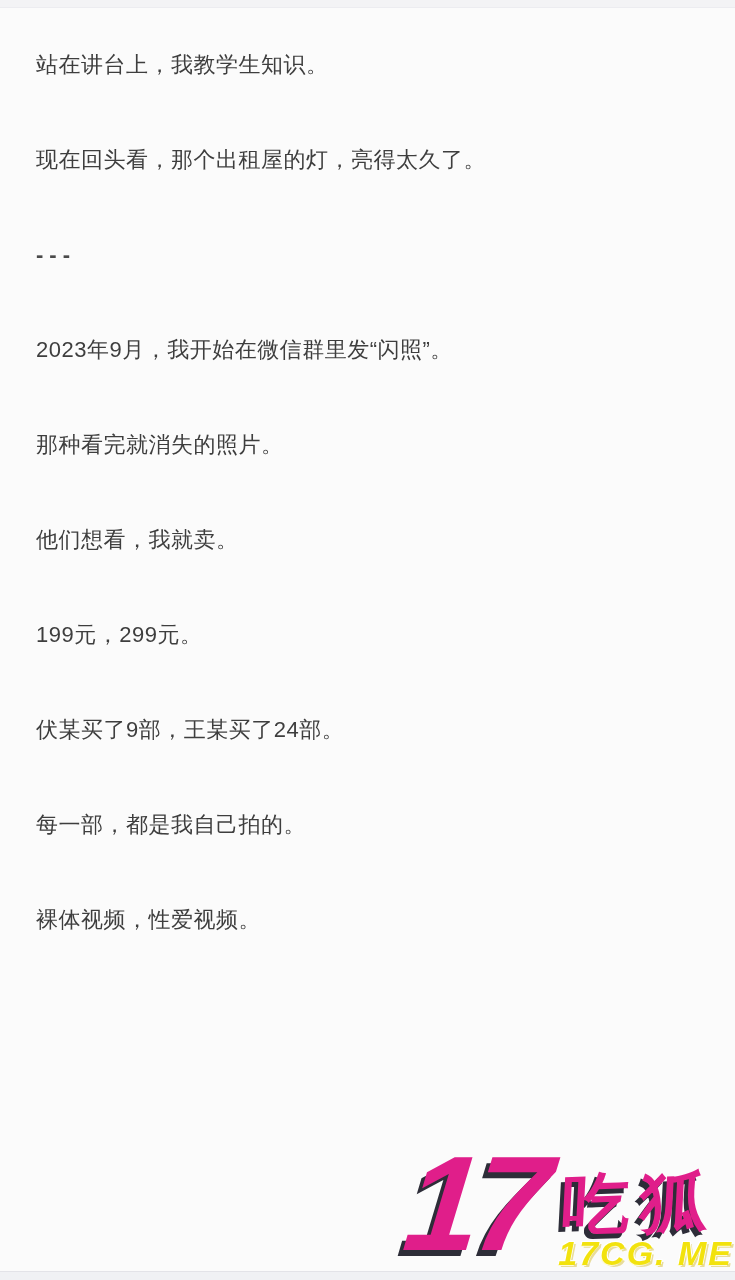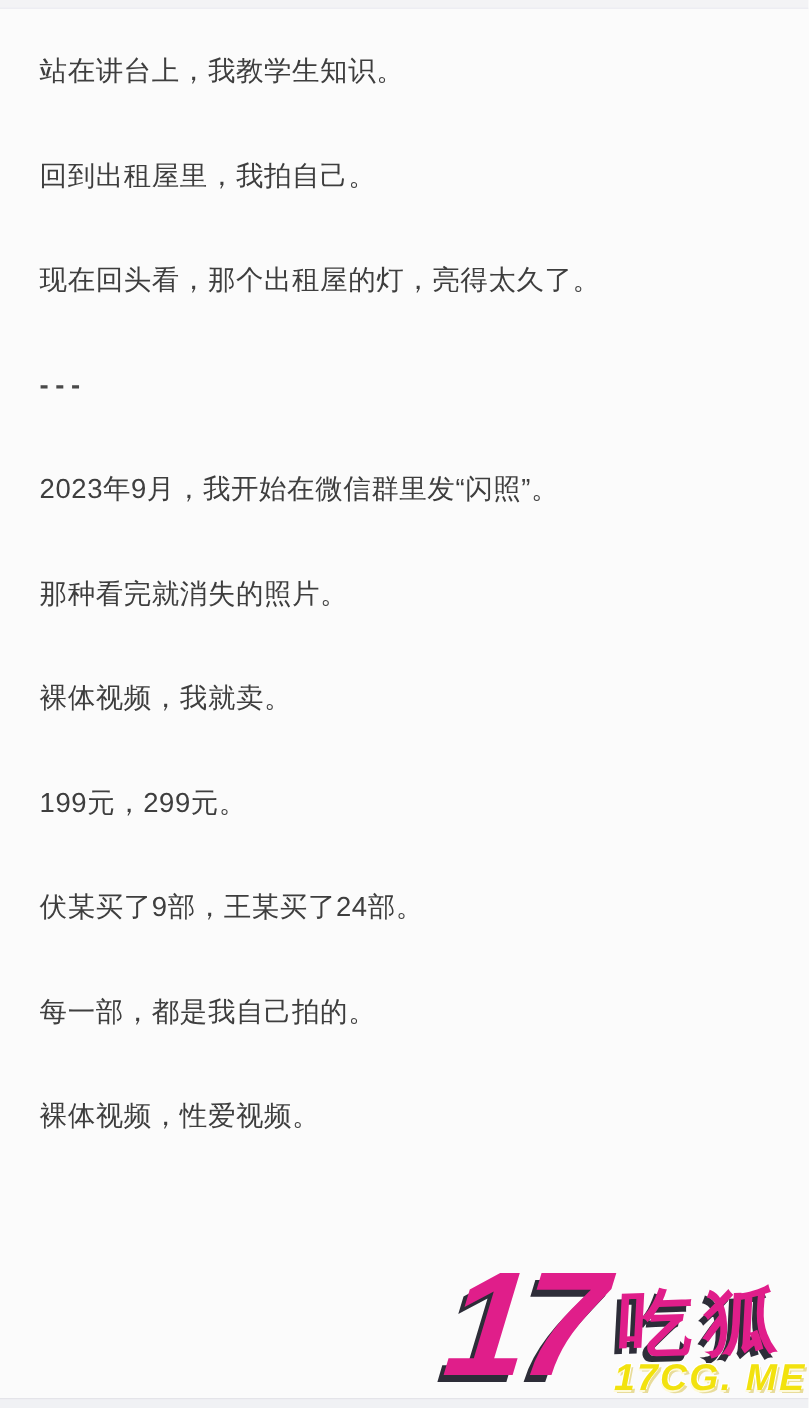--- a/index.html
+++ b/index.html
@@ -30,21 +30,21 @@
   }
   .article {
     position: absolute;
     top: 0; left: 0;
     width: 735px;
     padding: 47px 36px 0 36px;
     box-sizing: border-box;
   }
   .article p {
     margin: 0 0 59px 0;
-    font-size: 25px;
+    font-size: 22px;
     line-height: 36px;
     color: #3e3e3e;
     letter-spacing: 0.5px;
     white-space: nowrap;
   }
   .article p.separator {
     letter-spacing: 6px;
     font-weight: bold;
     color: #4a4a4a;
   }
@@ -101,26 +101,25 @@
     white-space: nowrap;
   }
 </style>
 </head>
 <body>
 
 <div class="edge-strip-top"></div>
 
 <div class="article">
   <p>站在讲台上，我教学生知识。</p>
-  <p>回到出租屋里，我拍自己。</p>
   <p>现在回头看，那个出租屋的灯，亮得太久了。</p>
   <p class="separator">---</p>
   <p>2023年9月，我开始在微信群里发“闪照”。</p>
   <p>那种看完就消失的照片。</p>
-  <p>裸体视频，我就卖。</p>
+  <p>他们想看，我就卖。</p>
   <p>199元，299元。</p>
   <p>伏某买了9部，王某买了24部。</p>
   <p>每一部，都是我自己拍的。</p>
   <p>裸体视频，性爱视频。</p>
 </div>
 
 <div class="watermark">
   <span class="wm-number">17</span>
   <span class="wm-brand">吃狐</span>
   <span class="wm-url">17CG. ME</span>

